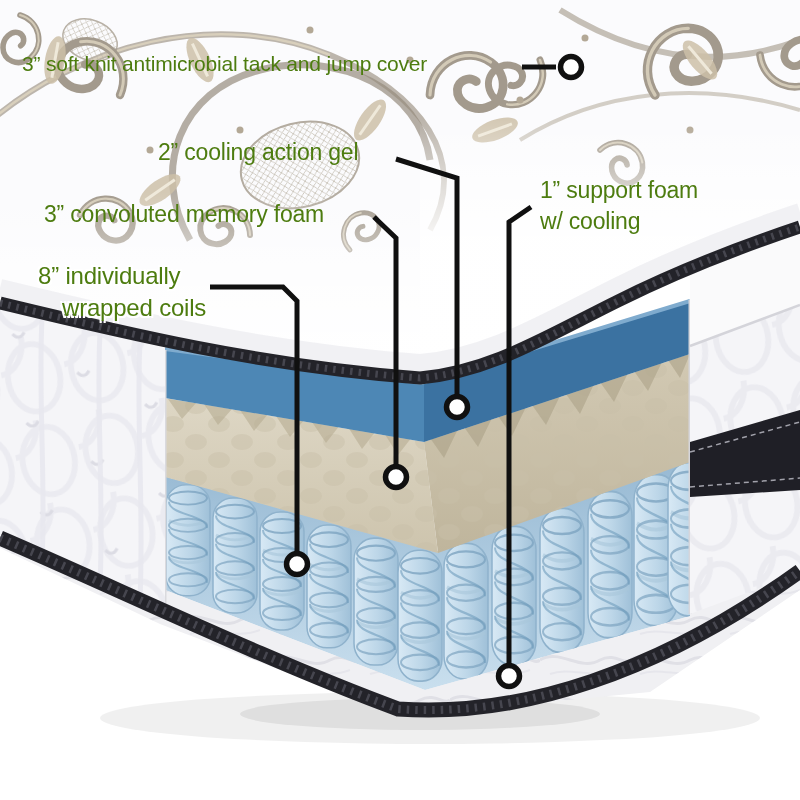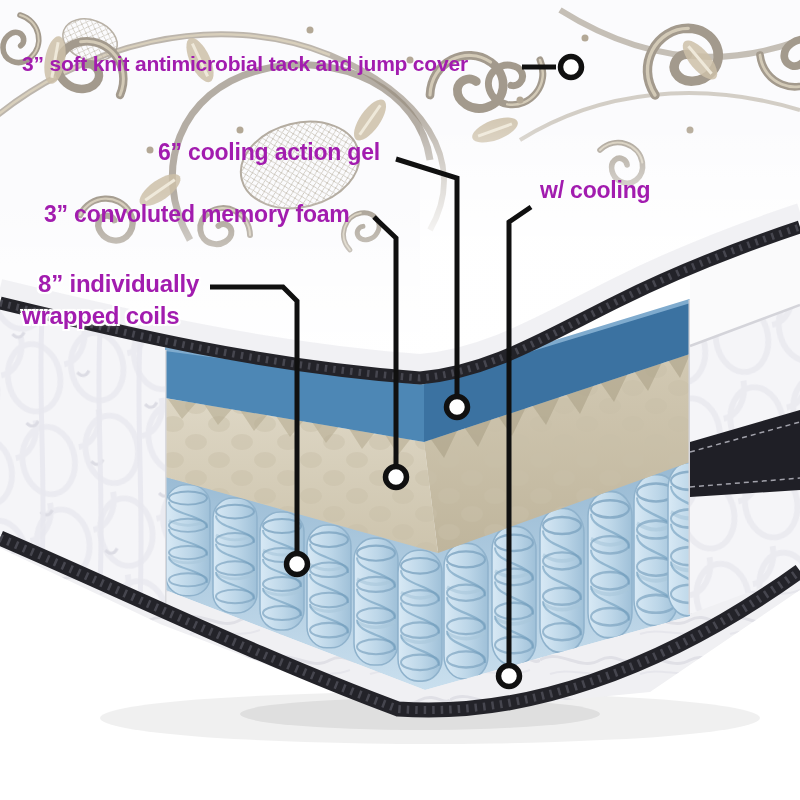--- a/index.html
+++ b/index.html
@@ -1,27 +1,27 @@
 <!DOCTYPE html>
 <html><head>
 <meta charset="utf-8">
 <style>
   html,body{margin:0;padding:0;background:#ffffff;}
   .stage{position:relative;width:800px;height:800px;overflow:hidden;background:#fff;
          font-family:"Liberation Sans",sans-serif;}
   .stage svg{position:absolute;left:0;top:0;}
-  .lbl{position:absolute;font-weight:700;color:#a21caf;white-space:nowrap;
+  .lbl{position:absolute;font-weight:400;color:#4d7c0f;white-space:nowrap;
        letter-spacing:-0.2px;line-height:1.0;z-index:5;}
   .lbl-cover{left:22px;top:53px;font-size:21px;}
   .lbl-gel{left:158px;top:141px;font-size:23px;}
   .lbl-foam{left:44px;top:203px;font-size:23px;}
-  .lbl-coils{left:22px;top:268px;font-size:24px;line-height:32px;
+  .lbl-coils{left:22px;top:260px;font-size:24px;line-height:32px;
        text-shadow:-2px -2px 0 #fff,2px -2px 0 #fff,-2px 2px 0 #fff,2px 2px 0 #fff,0 0 5px #fff;}
   .lbl-coils .l1{display:block;margin-left:16px;}
-  .lbl-coils .l2{display:block;}
+  .lbl-coils .l2{display:block;margin-left:40px;}
   .lbl-support{left:540px;top:175px;font-size:23px;line-height:31px;}
   .lbl-support span{display:block;}
   .lbl-model{left:25px;top:708px;font-size:28px;letter-spacing:0;}
 </style>
 </head>
 <body>
 
 <div class="stage">
 
 <svg width="800" height="800" viewBox="0 0 800 800">
@@ -242,26 +242,27 @@
     <circle cx="396" cy="477" r="10.5"></circle>
     <circle cx="297" cy="564" r="10.5"></circle>
     <circle cx="509" cy="676" r="10.5"></circle>
   </g>
 </svg>
 
   <div class="lbl lbl-cover">
     <span>3” soft knit antimicrobial tack and jump cover</span>
   </div>
   <div class="lbl lbl-gel">
-    <span>6” cooling action gel</span>
+    <span>2” cooling action gel</span>
   </div>
   <div class="lbl lbl-foam">
     <span>3” convoluted memory foam</span>
   </div>
   <div class="lbl lbl-coils">
     <span class="l1">8” individually</span>
     <span class="l2">wrapped coils</span>
   </div>
   <div class="lbl lbl-support">
+    <span>1” support foam</span>
     <span>w/ cooling</span>
   </div>
 
 </div>
 
 </body></html>

